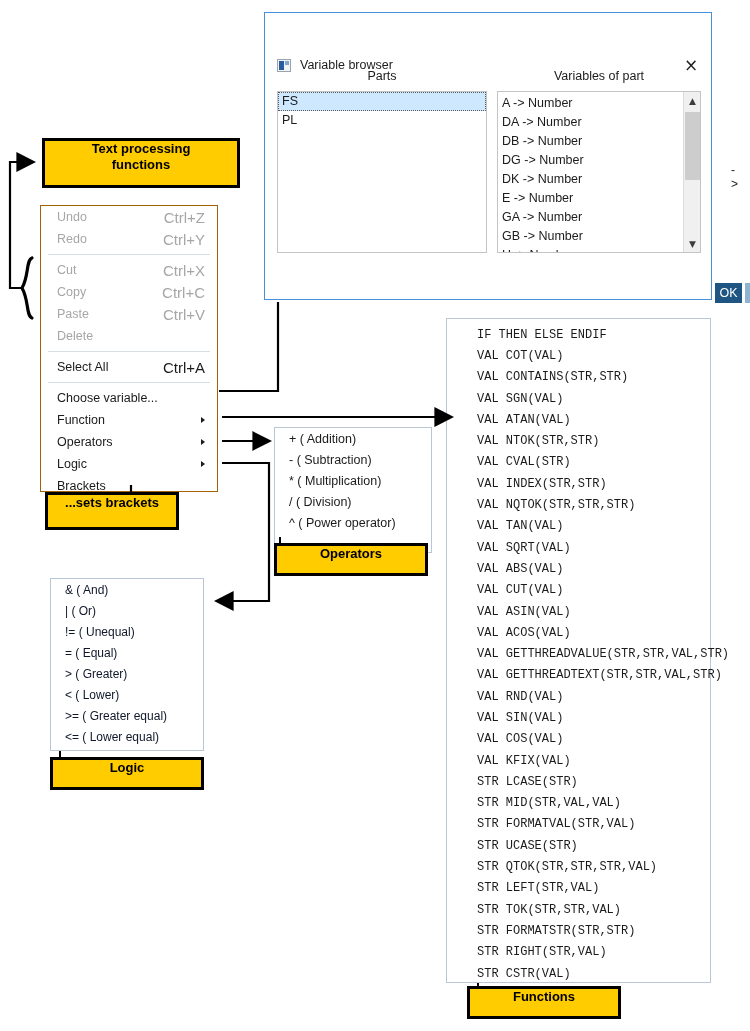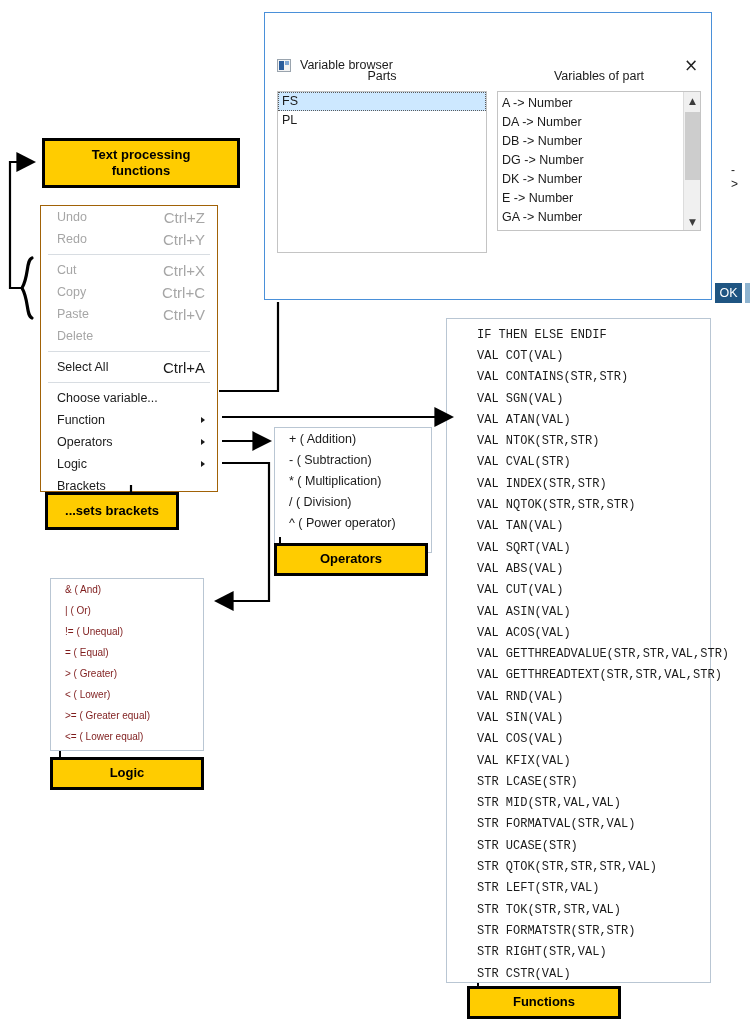--- a/index.html
+++ b/index.html
@@ -42,21 +42,21 @@
     position:absolute;font-size:12.5px;color:#1b1b1b;text-align:center;
   }
   #vb-head-parts{left:12px;top:56px;width:210px;}
   #vb-head-vars{left:232px;top:56px;width:204px;}
 
   .listbox{
     position:absolute;background:#fff;border:1px solid #c4c4c4;box-sizing:border-box;
     overflow:hidden;
   }
   #vb-parts-list{left:12px;top:78px;width:210px;height:162px;}
-  #vb-vars-list{left:232px;top:78px;width:204px;height:140px;}
+  #vb-vars-list{left:232px;top:78px;width:204px;height:162px;}
   .lb-item{
     font-size:12.5px;color:#1b1b1b;padding:1px 0 1px 4px;line-height:17px;
     white-space:nowrap;
   }
   .lb-item.sel{
     background:#cde8ff;border:1px dotted #5a5a5a;padding:0 0 0 3px;
   }
   #vb-vars-inner{position:absolute;left:0;top:0;right:17px;top:2px;}
   .vb-scroll{
     position:absolute;right:0;top:0;width:17px;height:100%;
@@ -110,39 +110,39 @@
   #op-menu .smi{
     height:21px;display:flex;align-items:center;font-size:12.5px;color:#1b1b1b;padding-left:14px;
   }
 
   
   #logic-menu{
     left:50px;top:578px;width:154px;height:173px;
     background:#ffffff;border:1px solid #b9c6d3;box-sizing:border-box;
   }
   #logic-menu .smi{
-    height:21px;display:flex;align-items:center;font-size:10px;color:#7f1d1d;padding-left:14px;
+    height:21px;display:flex;align-items:center;font-size:12px;color:#0f172a;padding-left:14px;
   }
 
   
   #fn-list{
     left:446px;top:318px;width:265px;height:665px;
     background:#ffffff;border:1px solid #b9c6d3;box-sizing:border-box;
     padding-top:5px;
     font-family:Liberation Mono, monospace;
   }
   #fn-list .fi{
     height:21.3px;display:flex;align-items:center;font-size:12px;color:#1b1b1b;padding-left:30px;
     white-space:nowrap;
   }
 
   
   .callout{
     position:absolute;background:#FFCC00;border:3px solid #000000;box-sizing:border-box;
-    display:flex;align-items:center;justify-content:center;text-align:center;
+    display:flex;align-items:flex-start;justify-content:center;text-align:center;
     font-weight:bold;font-size:13px;color:#000;line-height:1.25;
   }
   #co-text{left:42px;top:138px;width:198px;height:50px;}
   #co-brackets{left:45px;top:492px;width:134px;height:38px;}
   #co-operators{left:274px;top:543px;width:154px;height:33px;}
   #co-logic{left:50px;top:757px;width:154px;height:33px;}
   #co-functions{left:467px;top:986px;width:154px;height:33px;}
 
   
   #wires{position:absolute;left:0;top:0;width:750px;height:1031px;pointer-events:none;}

